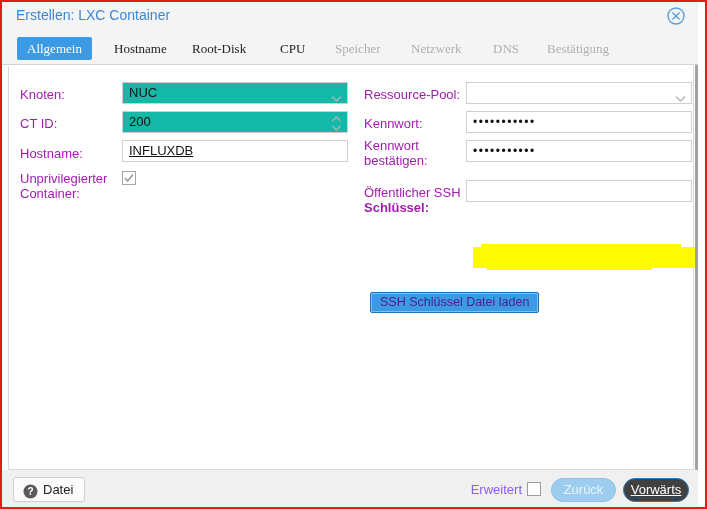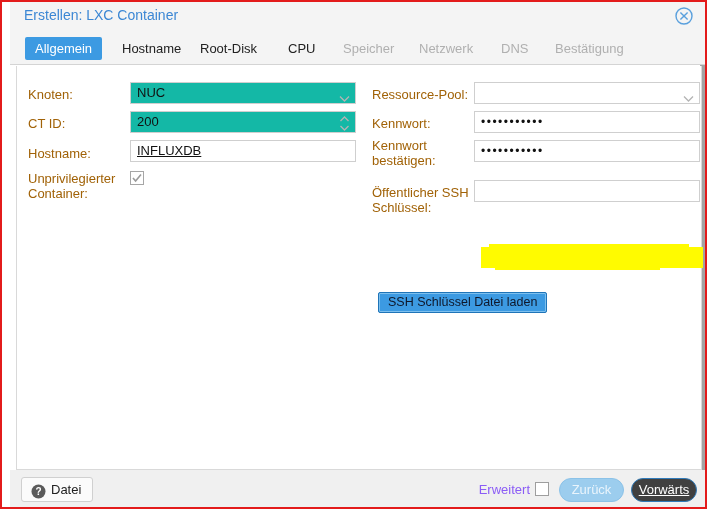--- a/index.html
+++ b/index.html
@@ -22,27 +22,27 @@
     left: 0; top: 0;
     width: 707px; height: 509px;
     box-sizing: border-box;
     border: 2px solid #e31b1b;
     pointer-events: none;
     z-index: 50;
   }
 
   #window {
     position: absolute;
-    left: 10px;
+    left: 2px;
     top: 0px;
     width: 696px;
     height: 509px;
     background: #ffffff;
     box-sizing: border-box;
-    border-right: 6px solid #a3a3a3;
+    border-right: 3px solid #a3a3a3;
     padding-left: 37px;
   }
 
   
   #titlebar {
     position: absolute;
     left: 0; top: 0;
     width: 696px;
     height: 32px;
     background: #f4f4f4;
@@ -79,20 +79,21 @@
   .tab {
     position: absolute;
     top: 6px;
     height: 22px;
     line-height: 22px;
     font-size: 13px;
     color: #222222;
     white-space: nowrap;
     cursor: pointer;
     padding: 0 2px;
+    font-family: Liberation Serif, serif;
   }
   .tab.active {
     background: #3c9ae2;
     color: #ffffff;
     border-radius: 2px;
     padding: 0 10px;
     top: 5px;
     height: 23px;
     line-height: 23px;
   }
@@ -110,21 +111,21 @@
     height: 404px;
     background: #ffffff;
     border: 1px solid #d9d9d9;
     border-top: none;
     box-sizing: border-box;
   }
 
   .lbl {
     position: absolute;
     font-size: 13px;
-    color: #a16207;
+    color: #a21caf;
     white-space: nowrap;
     line-height: 15px;
   }
 
   .fld {
     position: absolute;
     box-sizing: border-box;
     border: 1px solid #cfcfcf;
     background: #ffffff;
     height: 22px;
@@ -206,21 +207,21 @@
   
   #ssh-load-btn {
     position: absolute;
     left: 361px;
     top: 226px;
     height: 21px;
     box-sizing: border-box;
     background: #3c9ae2;
     border: 1px solid #1f74b8;
     border-radius: 2px;
-    color: #0f172a;
+    color: #4c1d95;
     font-size: 12.5px;
     line-height: 19px;
     padding: 0 9px;
     cursor: pointer;
     box-shadow: inset 0 0 0 1px #7dc0ee;
     white-space: nowrap;
     text-align: right;
   }
 
   
@@ -382,21 +383,21 @@
       <span class="dots">•••••••••••</span>
     </div>
 
     <div class="lbl" style="left:355px; top:72px;">Kennwort</div>
     <div class="lbl" style="left:355px; top:87px;">bestätigen:</div>
     <div class="fld" style="left:457px; top:74px; width:226px;">
       <span class="dots">•••••••••••</span>
     </div>
 
     <div class="lbl" style="left:355px; top:119px;">Öffentlicher SSH</div>
-    <div class="lbl" style="left:355px; top:134px;">Schlüssel:</div>
+    <div class="lbl" style="left:355px; top:134px;font-weight:bold;">Schlüssel:</div>
     <div class="fld" style="left:457px; top:114px; width:226px;">
       <span></span>
     </div>
     <div id="ssh-highlight"></div>
 
     <div id="ssh-load-btn">SSH Schlüssel Datei laden</div>
   </div>
 
   <div id="footer">
     <div id="help-btn">

